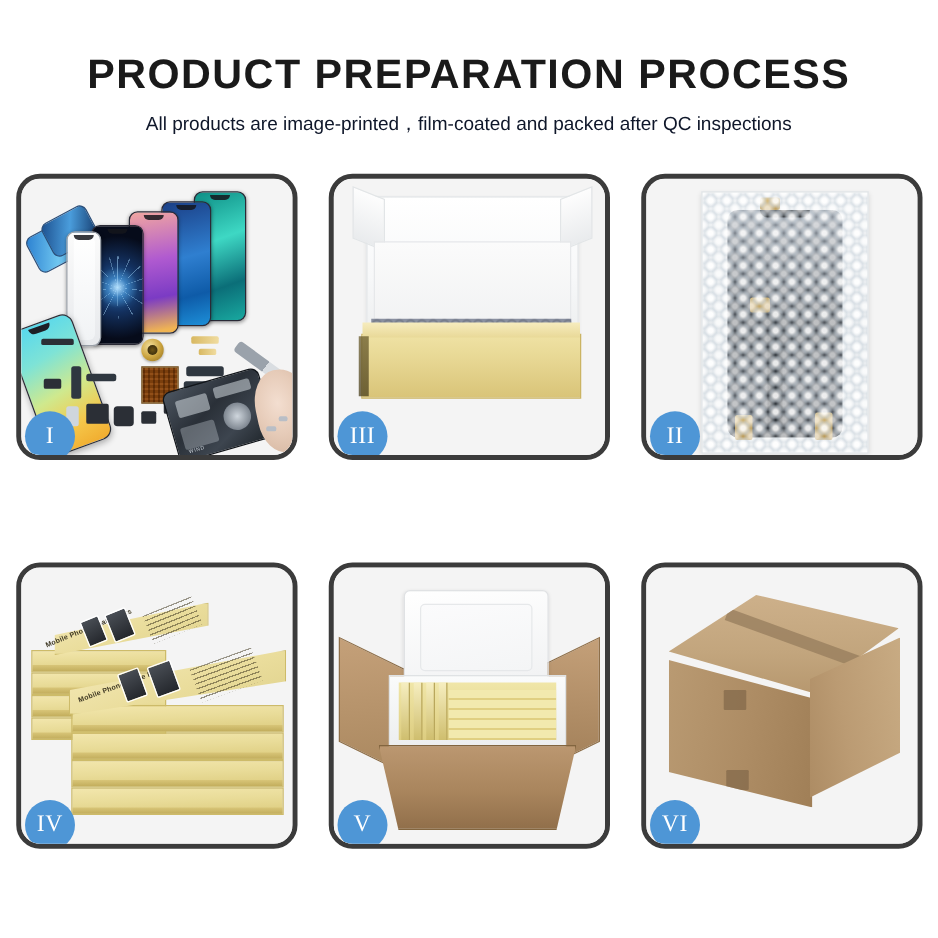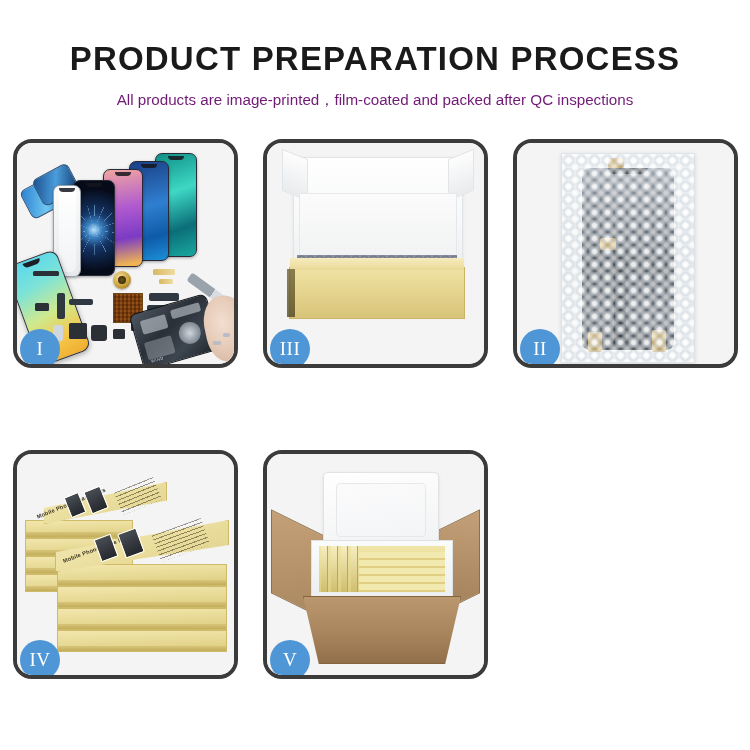--- a/index.html
+++ b/index.html
@@ -24,21 +24,21 @@
     letter-spacing: 1.2px;
     color: #1a1a1a;
     margin-top: 42px;
     line-height: 1;
     white-space: nowrap;
   }
   .subtitle {
     text-align: center;
     font-size: 15.2px;
     font-weight: 400;
-    color: #701a75;
+    color: #0f172a;
     margin-top: 17px;
     line-height: 1;
     white-space: nowrap;
   }
 
   
   .grid {
     position: absolute;
     left: 13px; top: 139px;
     width: 726px; height: 540px;
@@ -564,15 +564,28 @@
           <div class="v-slat" style="left:12px;"></div>
           <div class="v-slat" style="left:22px;"></div>
           <div class="v-slat" style="left:32px;"></div>
           <div class="v-flat"></div>
         </div>
         <div class="v-body"></div>
       </div>
       <div class="badge">V</div>
     </div>
 
+    <div class="panel">
+      <div class="stage">
+        <div class="c-top">
+          <div class="c-tape"></div>
+        </div>
+        <div class="c-left">
+          <div class="c-tab" style="left:44px;top:24px;width:18px;height:16px;"></div>
+          <div class="c-tab" style="left:46px;top:88px;width:18px;height:16px;"></div>
+        </div>
+        <div class="c-right"></div>
+      </div>
+      <div class="badge">VI</div>
+    </div>
 
   </div>
 </div>
 
 </body></html>

